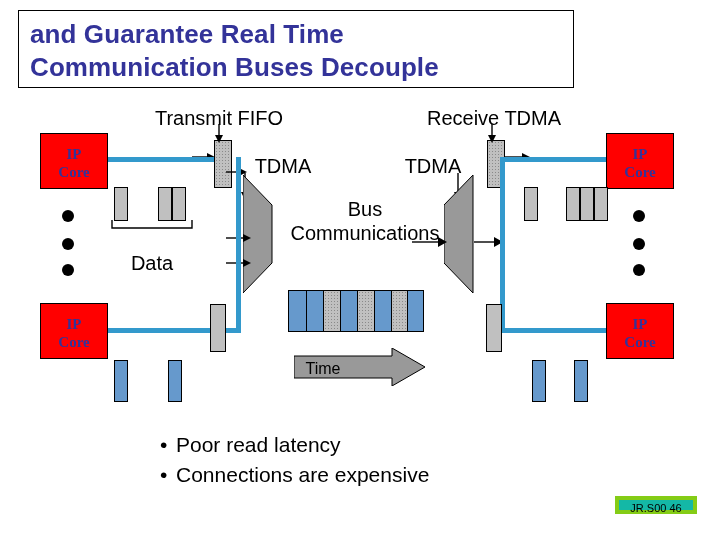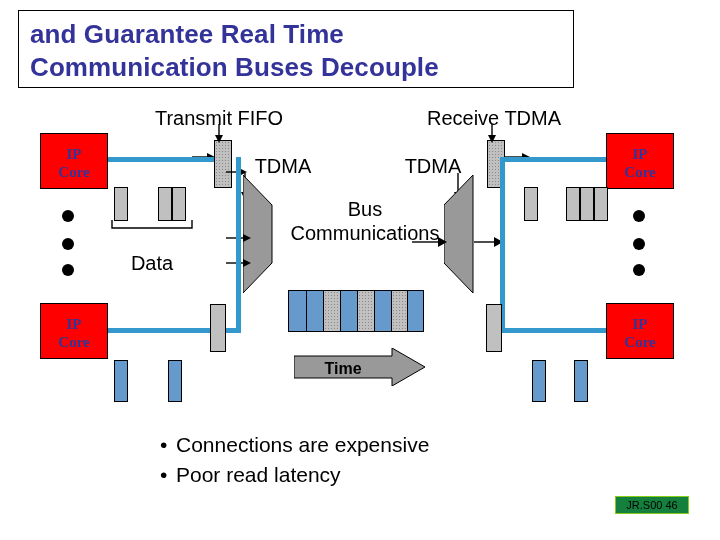--- a/index.html
+++ b/index.html
@@ -130,24 +130,24 @@
     line-height: 1.45;
   }
   .bullets .row { white-space: nowrap; }
   .bullets .bl { display: inline-block; width: 16px; }
 
   
   .footer {
     position: absolute;
     left: 615px;
     top: 496px;
-    width: 74px;
+    width: 82px;
     height: 18px;
-    border: 1px solid #84cc16;
-    background: #15803d;
+    border: 4px solid #84cc16;
+    background: #14b8a6;
     box-sizing: border-box;
     font-size: 11px;
     color: #000000;
     text-align: center;
     line-height: 16px;
   }
 
   svg { display: block; }
 </style>
 </head>
@@ -309,26 +309,26 @@
     <div class="stripe-blue" style="width:16px;"></div>
     <div class="sep"></div>
     <div class="stripe-gray" style="width:15px;"></div>
     <div class="sep"></div>
     <div class="stripe-blue" style="width:15px;"></div>
   </div>
 
   <svg class="abs" style="left:294px; top:348px;" width="132" height="38" viewBox="0 0 132 38">
     <polygon points="0,8 98,8 98,0 131,19 98,38 98,30 0,30" fill="#999999" stroke="#000000" stroke-width="1"></polygon>
   </svg>
-  <div class="abs label" style="left:308px; top:360px; width:70px; font-size:16px;font-weight:bold;">Time</div>
+  <div class="abs label" style="left:288px; top:360px; width:70px; font-size:16px;">Time</div>
 
   <div class="bullets">
+    <div class="row">
+      <span class="bl">•</span><span>Poor read latency</span>
+    </div>
     <div class="row">
       <span class="bl">•</span><span>Connections are expensive</span>
     </div>
-    <div class="row">
-      <span class="bl">•</span><span>Poor read latency</span>
-    </div>
   </div>
 
   <div class="footer">JR.S00 46</div>
 
 </div>
 
 </body></html>

